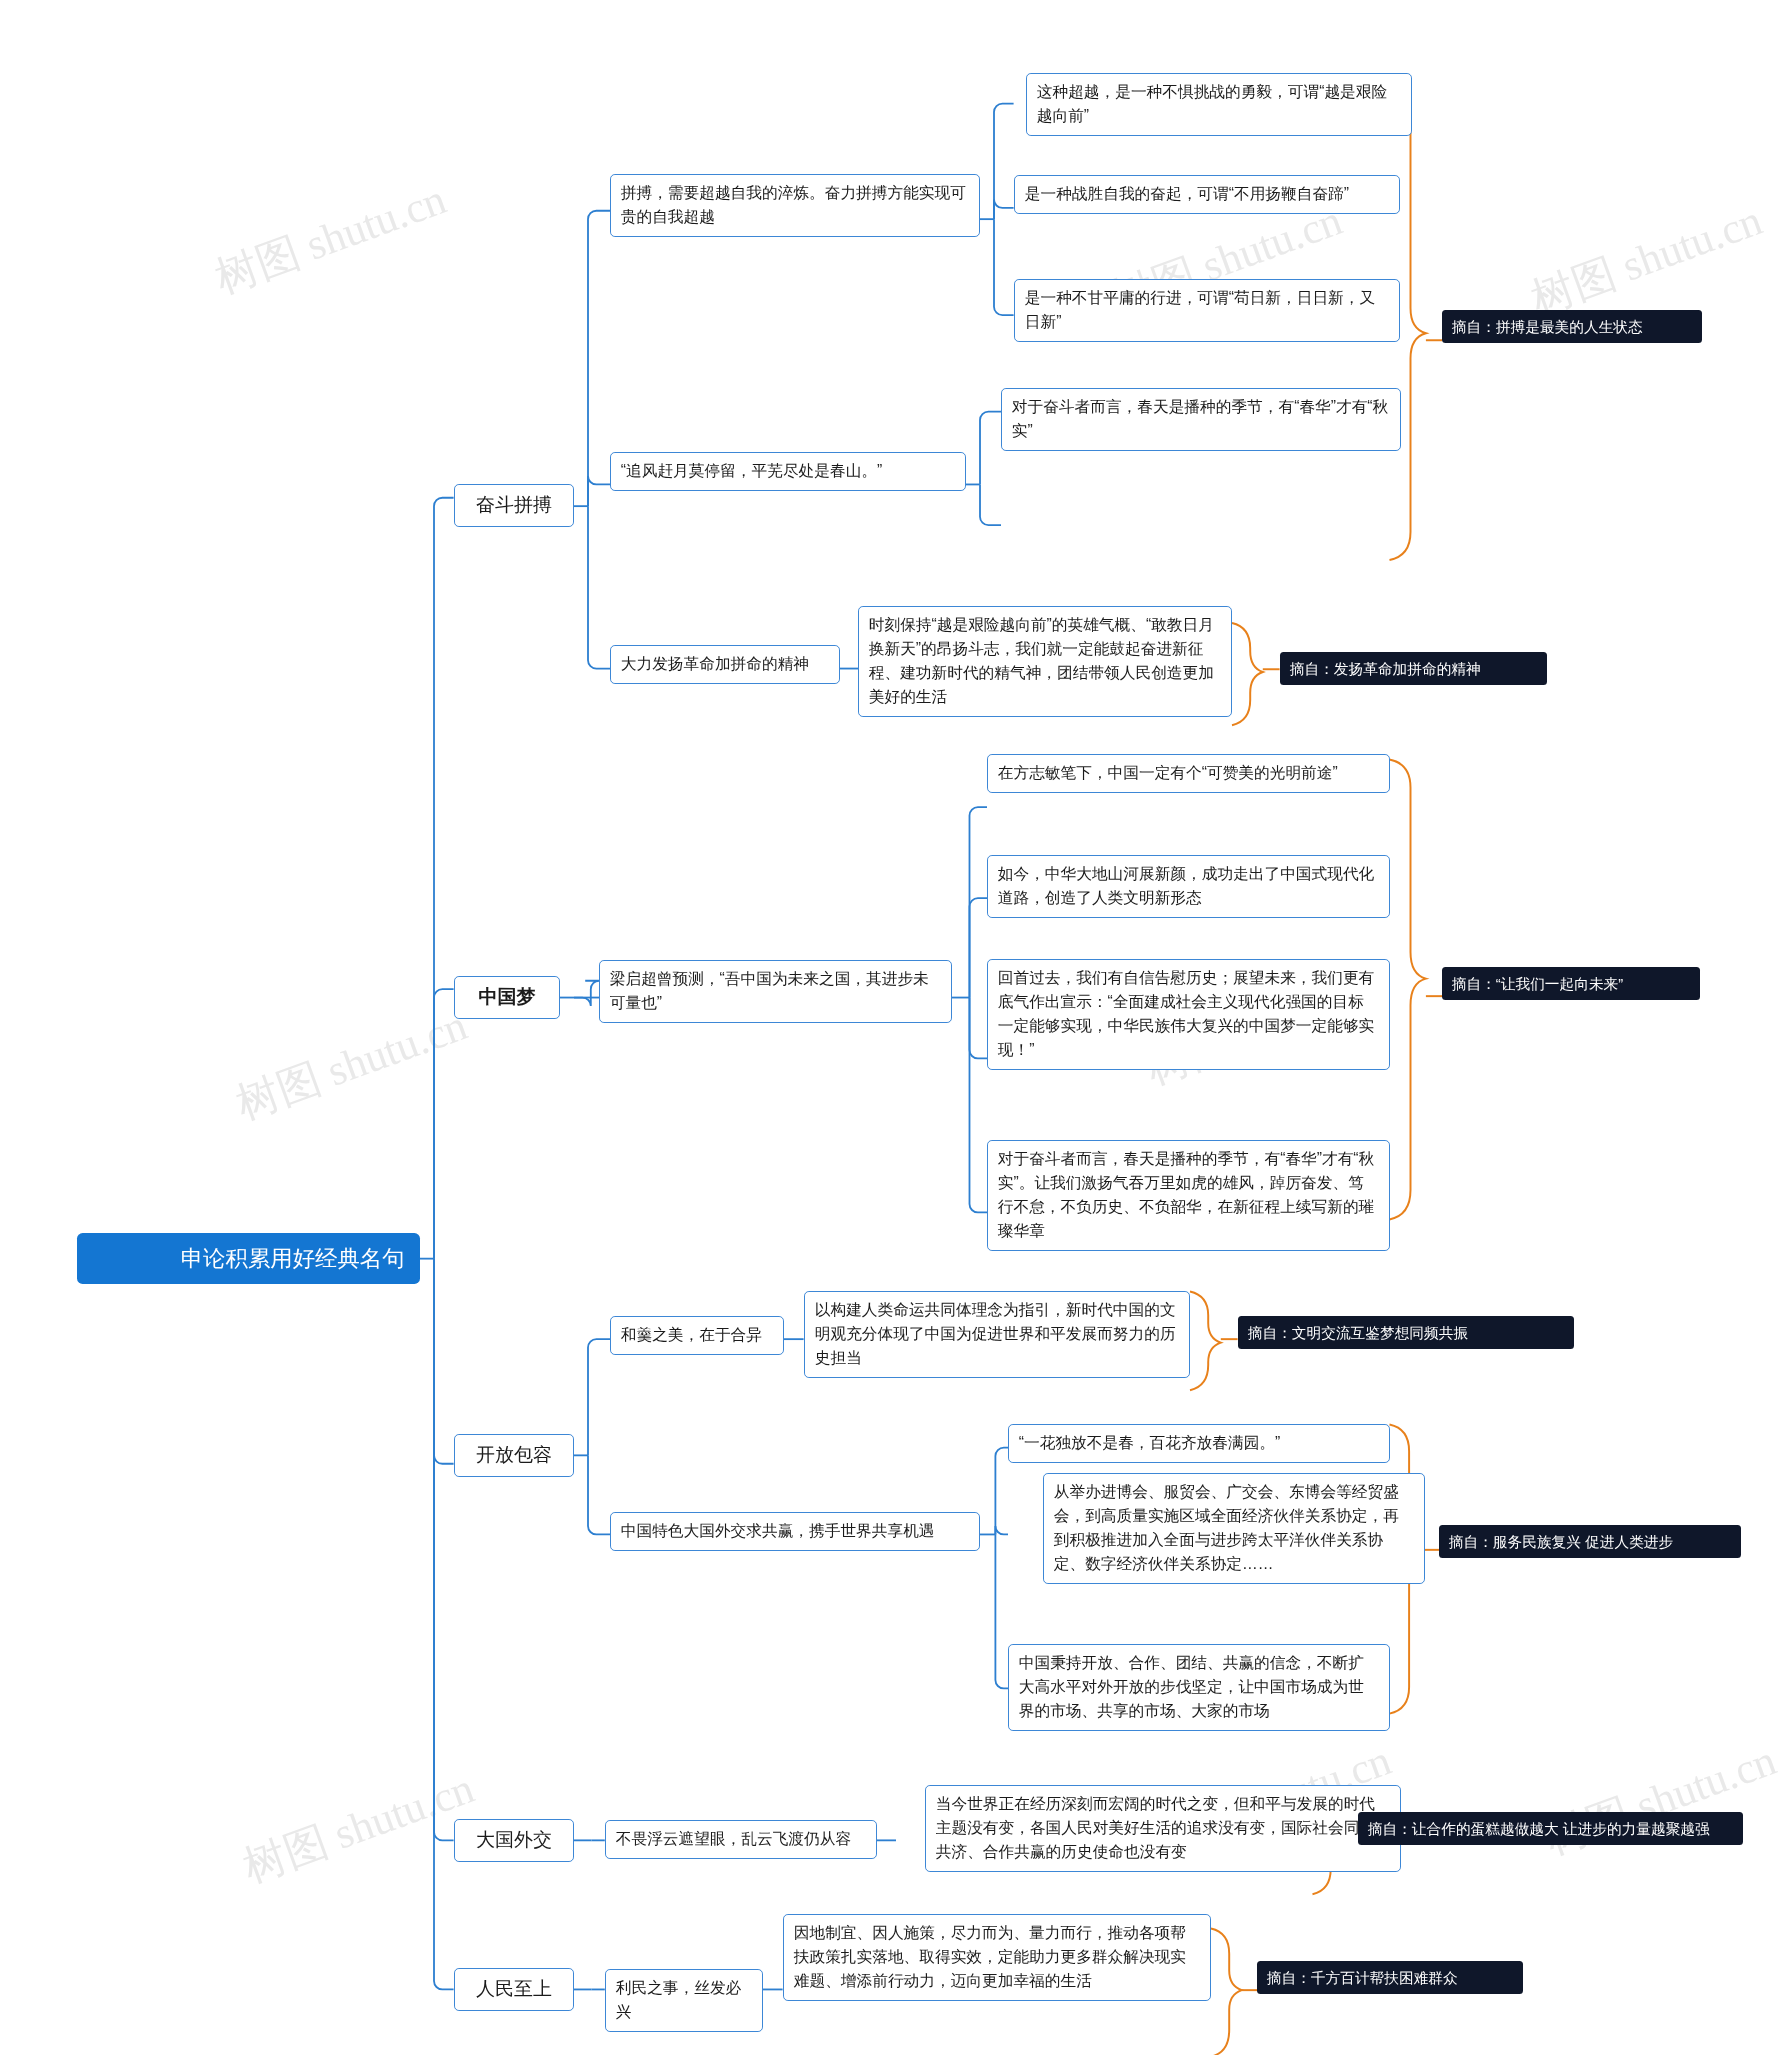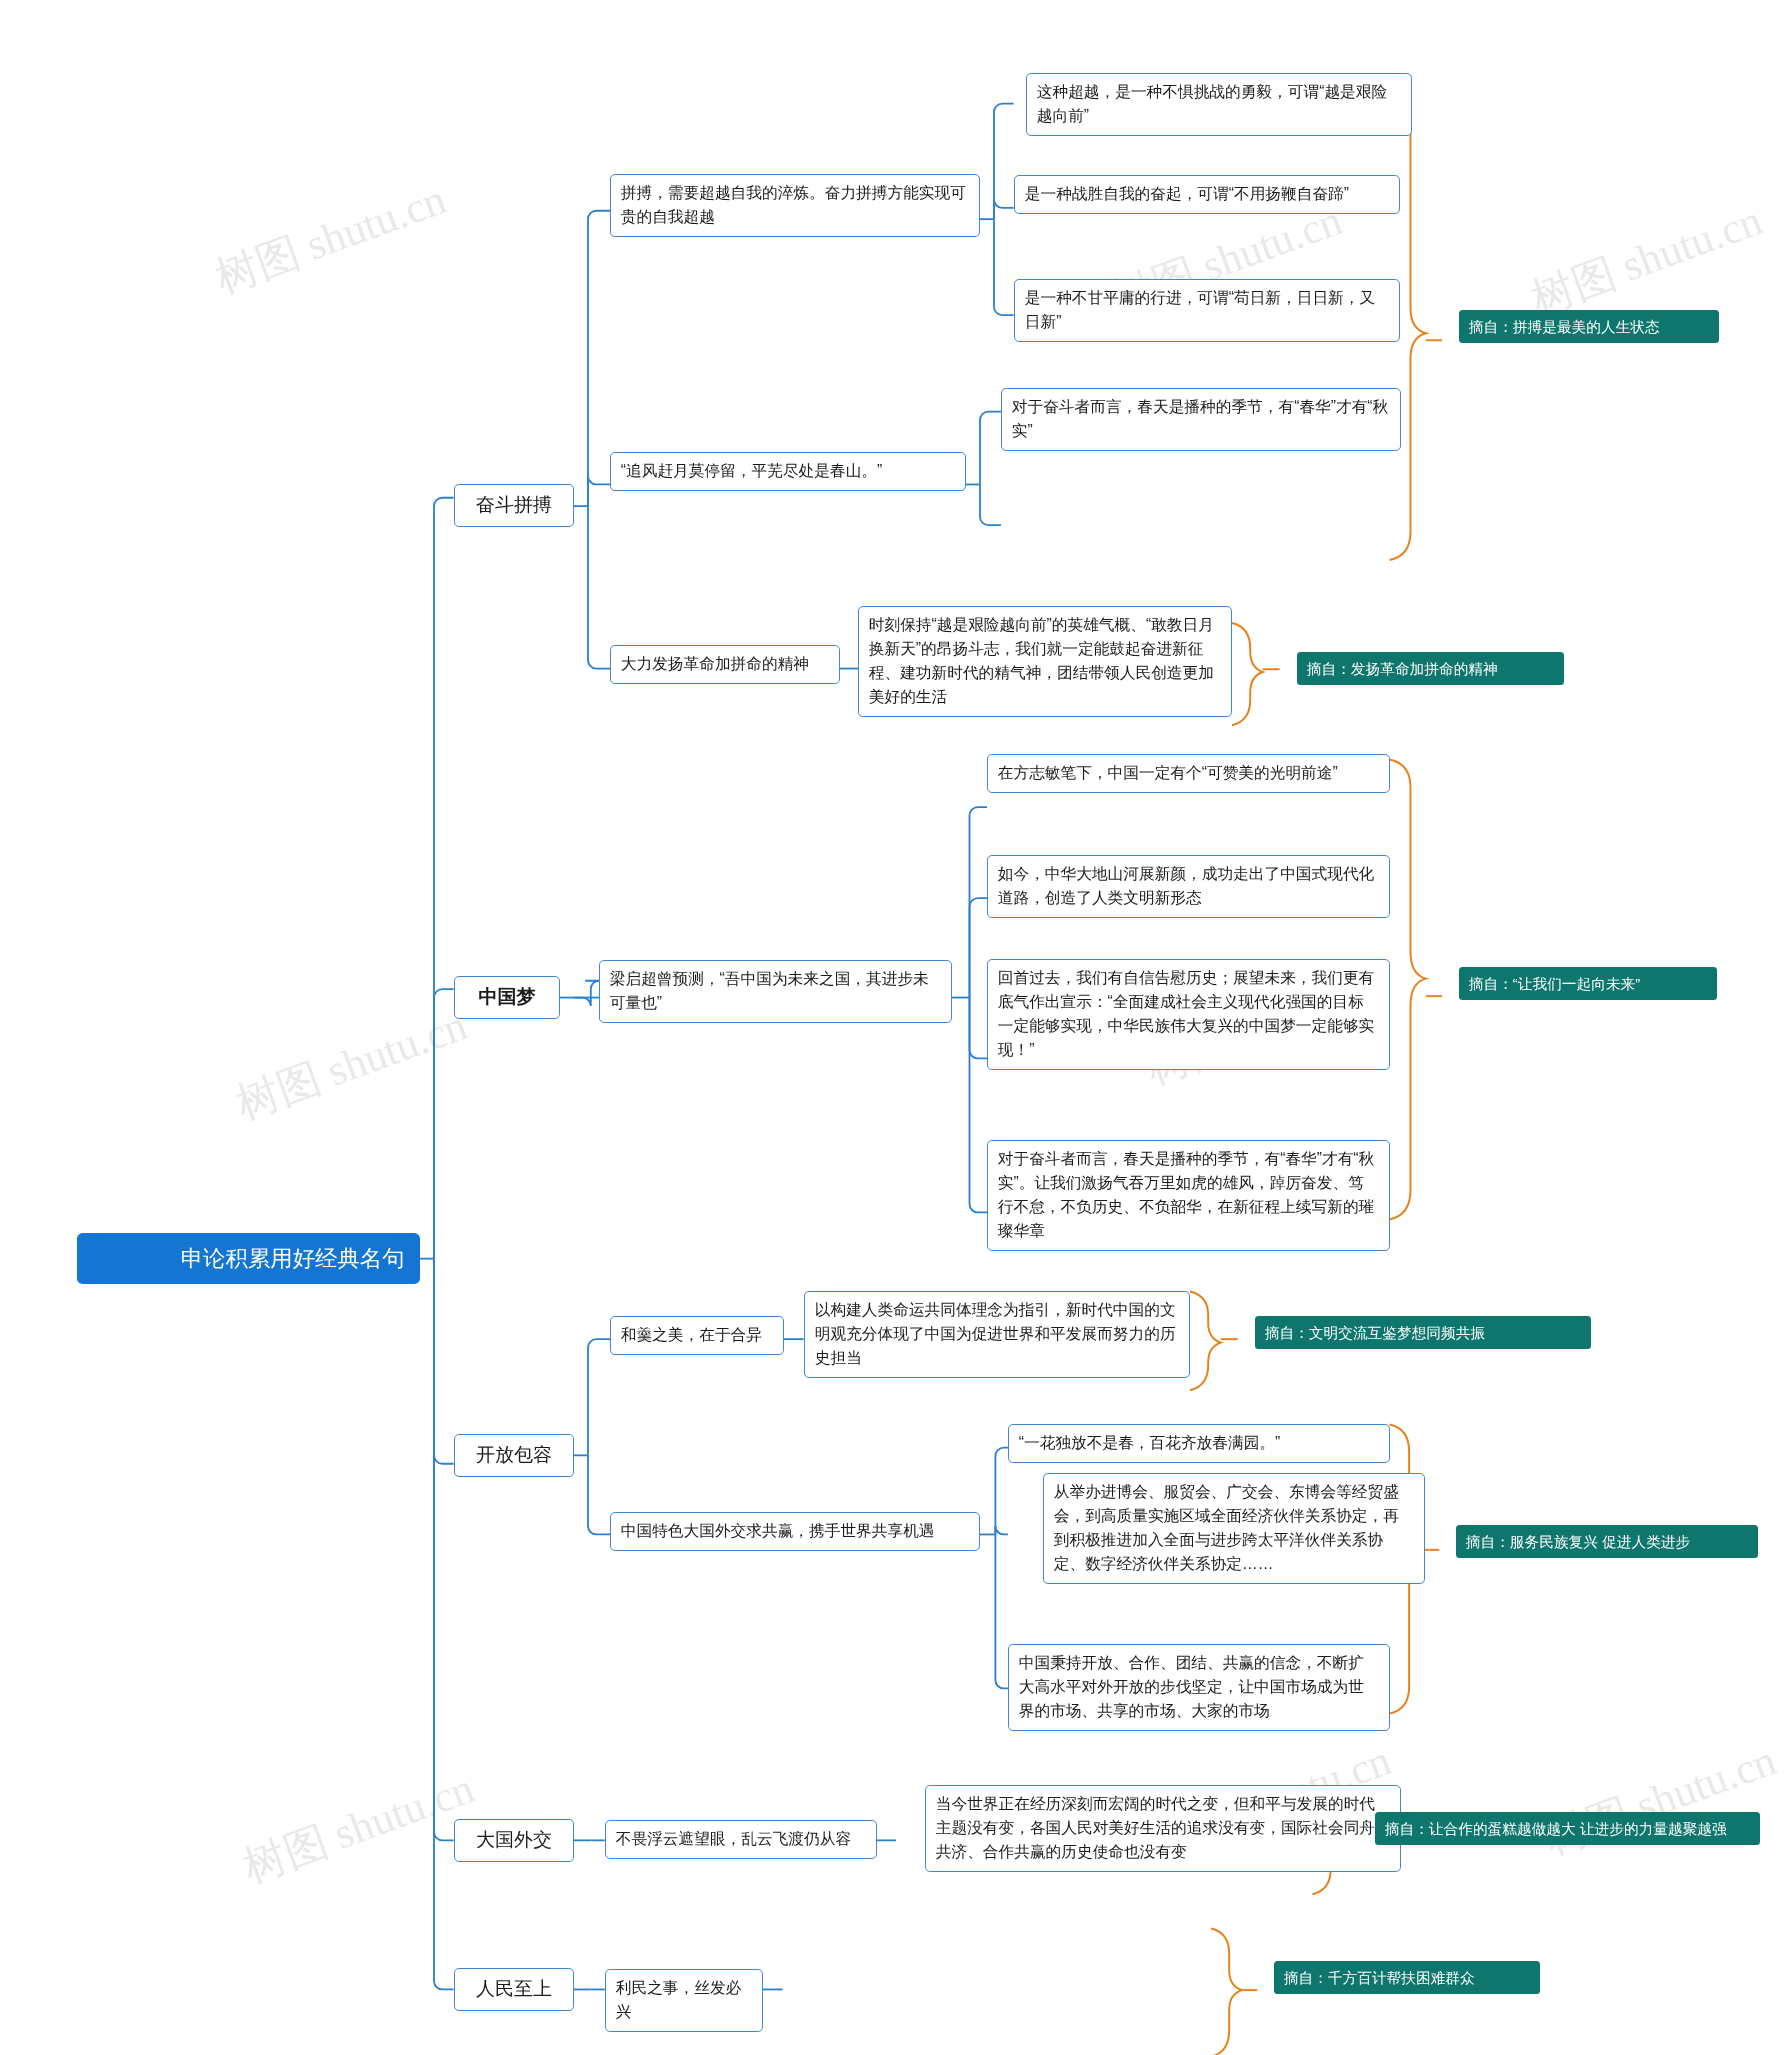--- a/index.html
+++ b/index.html
@@ -49,28 +49,27 @@
     font-weight:normal;
   }
   .lvl1{
     border:0.7px solid #3d87d6;
     font-size:19px;
     line-height:26.6px;
     padding:7px 12.6px;
     text-align:center;
   }
   .src{
-    background:#0f766e;
+    background:#0f172a;
     border:none;
     color:#ffffff;
     font-size:14.7px;
     line-height:22px;
     padding:5.6px 9.8px;
     border-radius:3.5px;
-    margin-left:17px;
   }
 </style>
 </head>
 <body>
 
 <div class="wm" style="left:210px;top:210px;">树图 shutu.cn</div>
 <div class="wm" style="left:1106px;top:231px;">树图 shutu.cn</div>
 <div class="wm" style="left:231px;top:1036px;">树图 shutu.cn</div>
 <div class="wm" style="left:1141px;top:1001px;">树图 shutu.cn</div>
 <div class="wm" style="left:238px;top:1799px;">树图 shutu.cn</div>
@@ -211,17 +210,18 @@
   <div class="node" style="left:605px;top:1820px;width:272px;">不畏浮云遮望眼，乱云飞渡仍从容</div>
 
   <div class="node" style="left:896px;top:1785px;width:476px;margin-left:29px;">当今世界正在经历深刻而宏阔的时代之变，但和平与发展的时代主题没有变，各国人民对美好生活的追求没有变，国际社会同舟共济、合作共赢的历史使命也没有变</div>
 
   <div class="node src" style="left:1358px;top:1812px;width:385px;">摘自：让合作的蛋糕越做越大 让进步的力量越聚越强</div>
 
   <div class="node lvl1" style="left:454px;top:1968px;width:120px;">人民至上</div>
 
   <div class="node" style="left:605px;top:1969px;width:158px;">利民之事，丝发必兴</div>
 
+  <div class="node" style="left:783px;top:1914px;width:428px;">因地制宜、因人施策，尽力而为、量力而行，推动各项帮扶政策扎实落地、取得实效，定能助力更多群众解决现实难题、增添前行动力，迈向更加幸福的生活</div>
 
   <div class="node src" style="left:1257px;top:1961px;width:266px;">摘自：千方百计帮扶困难群众</div>
 
 </div>
 
 
 </body></html>

